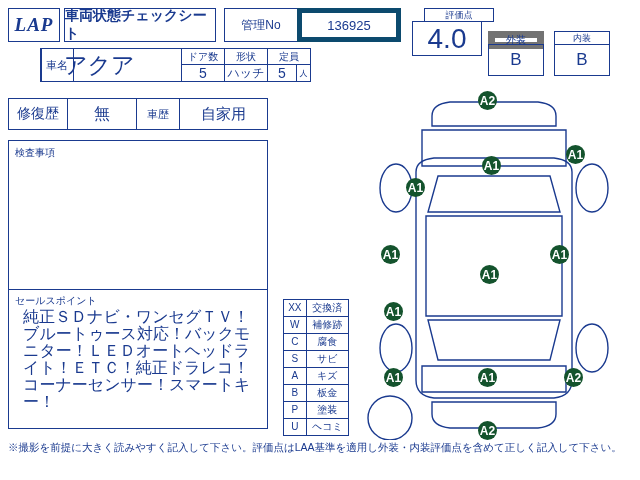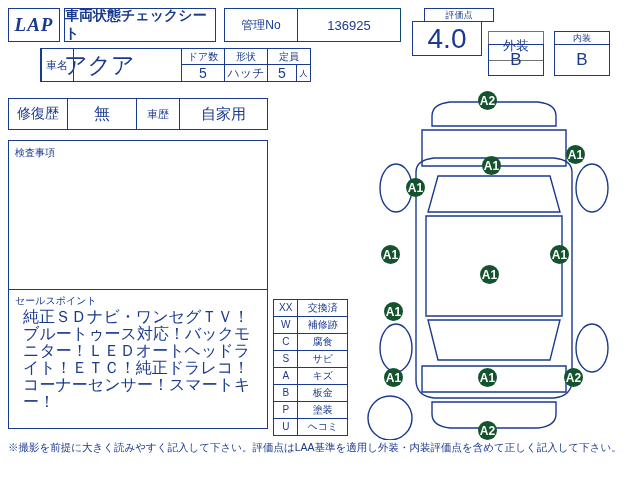--- a/index.html
+++ b/index.html
@@ -67,21 +67,21 @@
     border: 1px solid #1a3a8f;
     box-sizing: border-box;
     display: flex; align-items: center; justify-content: center;
     font-size: 12px;
     color: #1a3a8f;
   }
   .kanri-value {
     position: absolute;
     left: 289px; top: 0;
     width: 104px; height: 34px;
-    border: 1px solid #0c4a6e;
+    border: 5px solid #0c4a6e;
     box-sizing: border-box;
     display: flex; align-items: center; justify-content: center;
     font-size: 13px;
     color: #1a3a8f;
   }
   .score-label {
     position: absolute;
     left: 404px; top: 0;
     width: 70px; height: 14px;
     border: 1px solid #1a3a8f;
@@ -97,25 +97,25 @@
     width: 70px; height: 35px;
     border: 1px solid #1a3a8f;
     box-sizing: border-box;
     display: flex; align-items: center; justify-content: center;
     font-size: 28px;
     color: #1a3a8f;
   }
   .ext-label {
     position: absolute;
     left: 480px; top: 23px;
-    width: 56px; height: 30px;
-    border: 1px solid #737373;
-    box-sizing: border-box;
-    display: flex; align-items: center; justify-content: center;
-    font-size: 13px;
+    width: 56px; height: 18px;
+    border: 7px solid #737373;
+    box-sizing: border-box;
+    display: flex; align-items: center; justify-content: center;
+    font-size: 10px;
     color: #1a3a8f;
   }
   .ext-value {
     position: absolute;
     left: 480px; top: 36px;
     width: 56px; height: 32px;
     border: 1px solid #1a3a8f;
     box-sizing: border-box;
     display: flex; align-items: center; justify-content: center;
     font-size: 17px;
@@ -205,22 +205,22 @@
     width: 238px;
     font-size: 16px;
     line-height: 17px;
     color: #1a3a8f;
     white-space: pre-wrap;
   }
 
   
   #legend {
     position: absolute;
-    left: 273px; top: 299px;
-    width: 75px;
+    left: 283px; top: 299px;
+    width: 66px;
     border-collapse: collapse;
     padding-left: 20px;
   }
   #legend td {
     border: 1px solid #1a3a8f;
     color: #1a3a8f;
     font-size: 10px;
     height: 16px;
     text-align: center;
     padding: 0;

